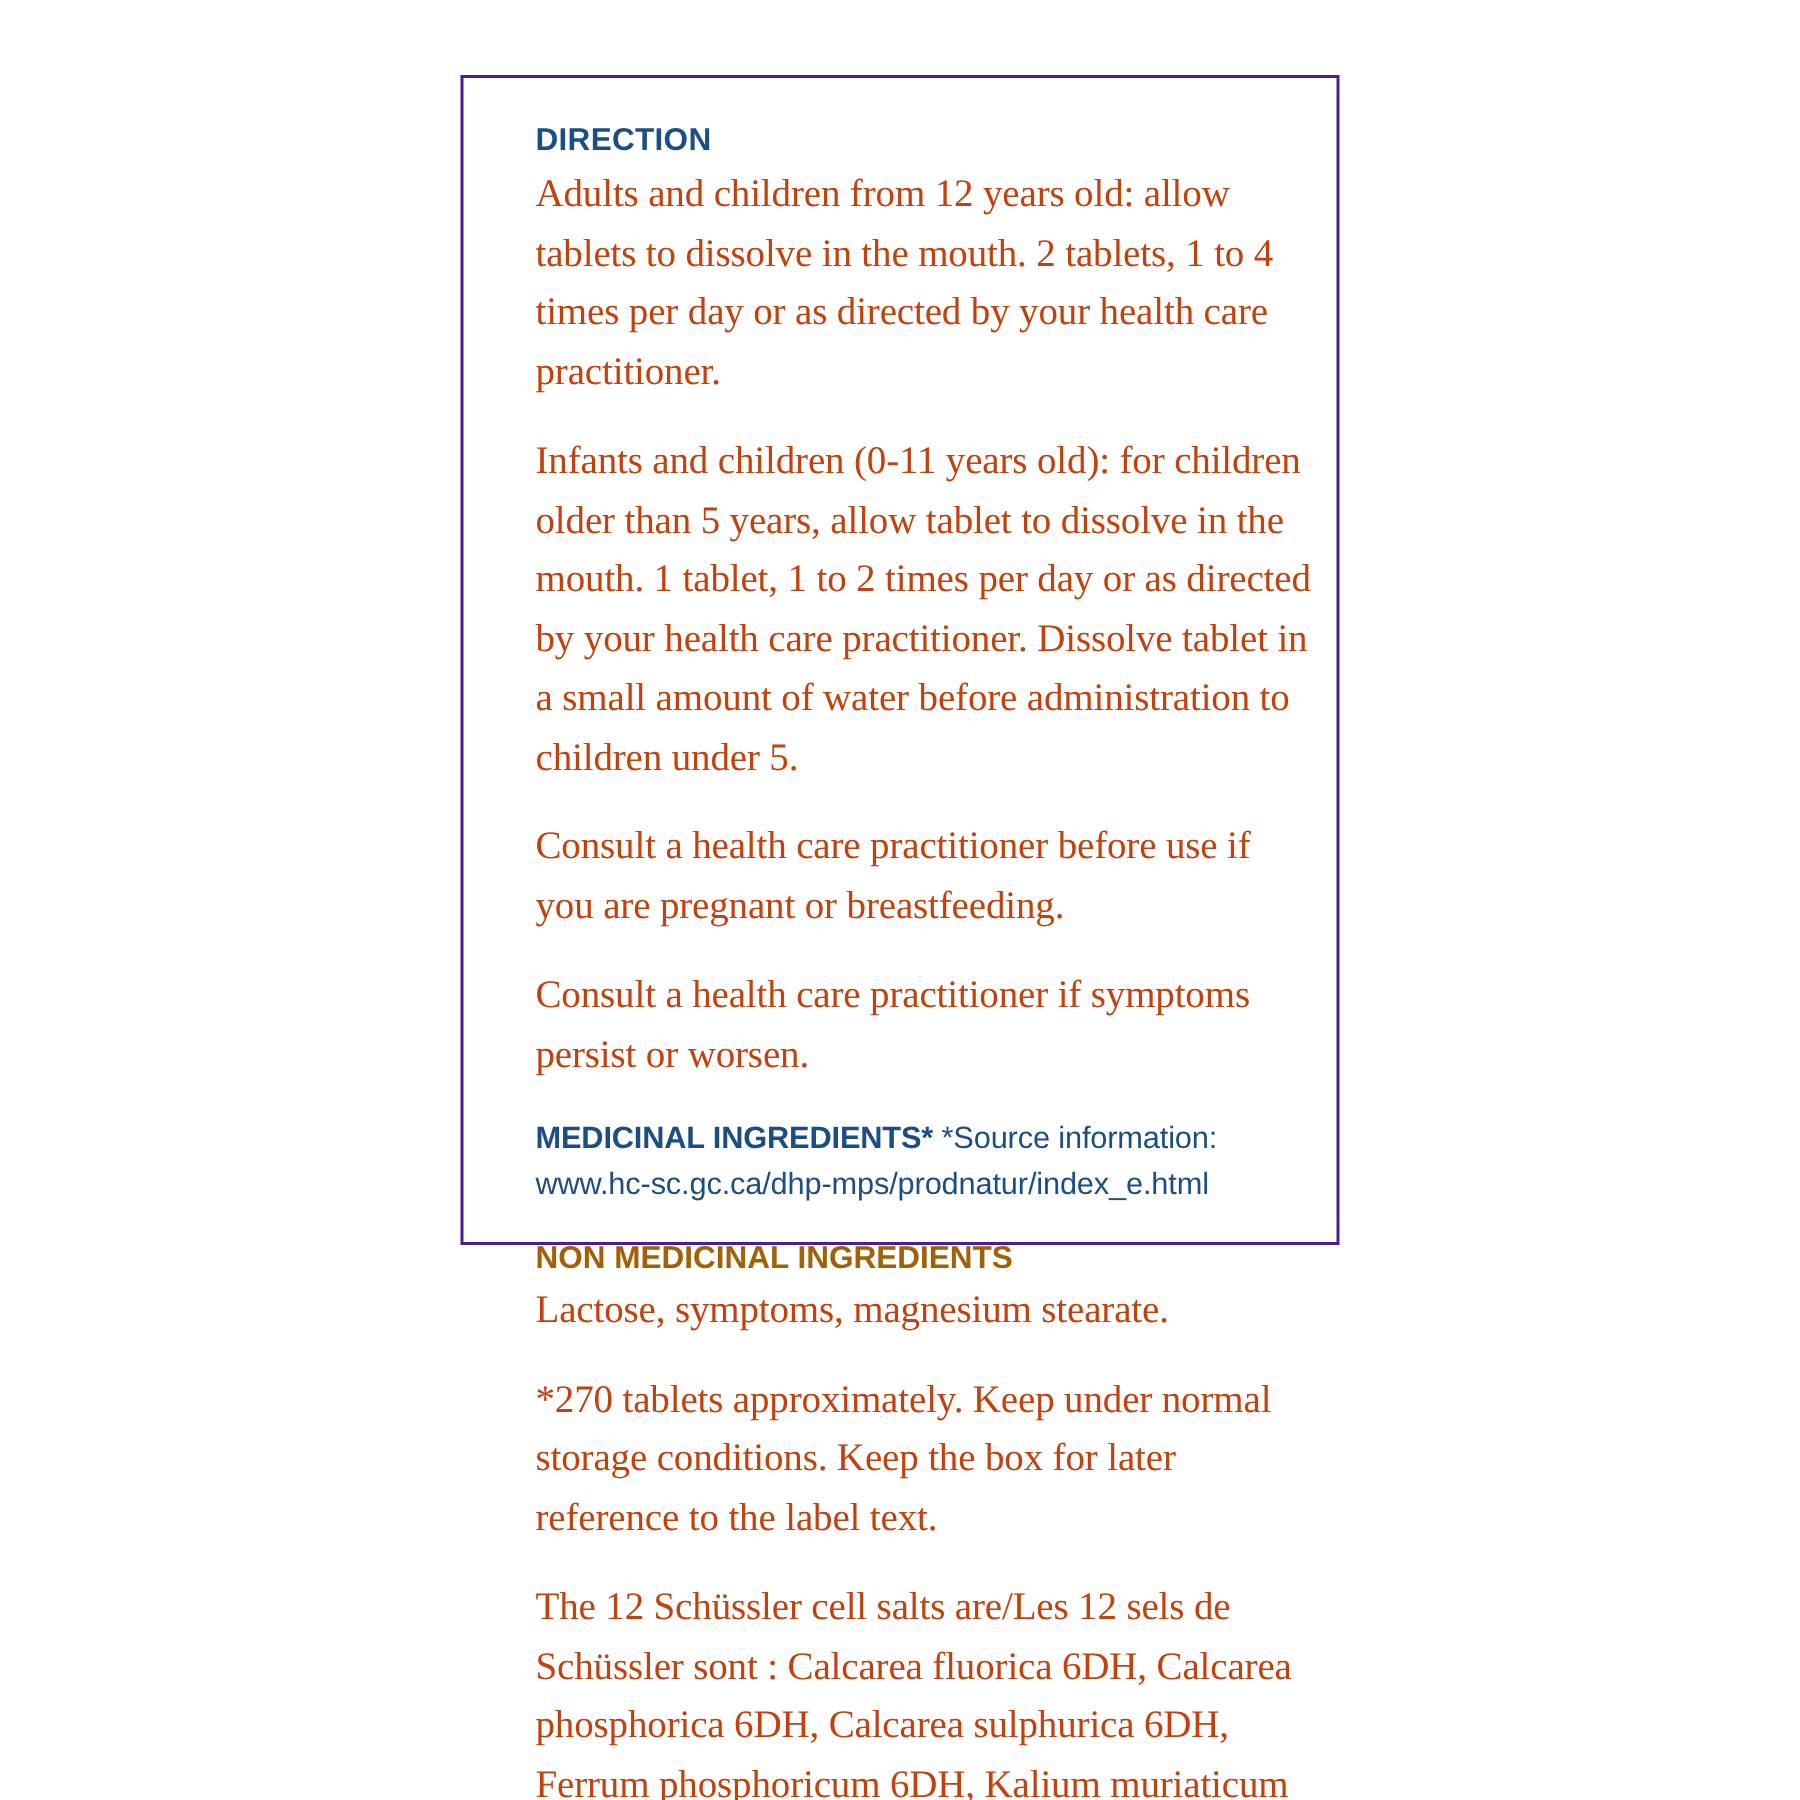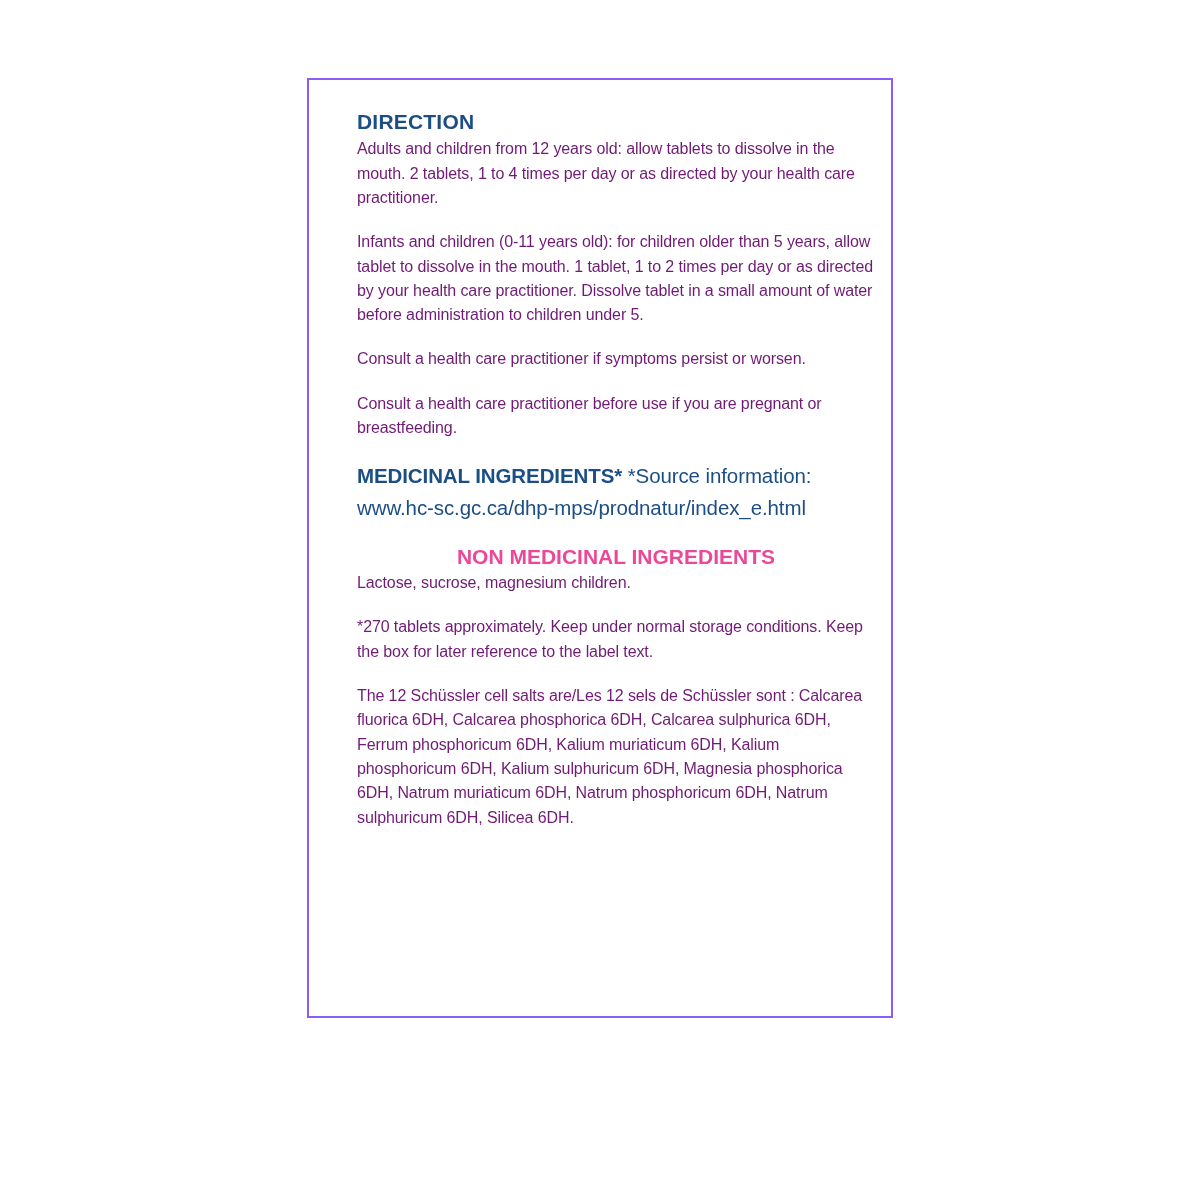--- a/index.html
+++ b/index.html
@@ -20,50 +20,50 @@
     height: 1200px;
     background: #ffffff;
   }
 
   
   .label-panel {
     position: absolute;
     left: 307px;
     top: 50px;
     width: 586px;
-    height: 940px;
-    border: 2px solid #8b5cf6;
+    height: 780px;
+    border: 2px solid #4c1d95;
     box-sizing: border-box;
     background: #ffffff;
-    margin-top: 28px;
   }
 
   .label-inner {
     position: absolute;
     left: 48px;
     top: 28px;
     width: 518px;
     color: #1c4e86;
   }
 
   .heading {
     font-size: 21px;
     font-weight: bold;
     letter-spacing: 0.2px;
     color: #1c4e86;
     margin: 0 0 2px 0;
     line-height: 1.30;
   }
 
   .para {
-    font-size: 16px;
+    font-size: 26px;
     line-height: 1.52;
-    color: #701a75;
+    color: #c2410c;
     margin: 0 0 20px 0;
     letter-spacing: -0.1px;
+    font-family: Liberation Serif, serif;
   }
 
   .inline-head {
     font-weight: bold;
     text-align: right;
   }
 
   .inline-rest {
     font-weight: normal;
     text-align: center;
@@ -73,47 +73,46 @@
     font-size: 20.5px;
     line-height: 1.52;
     color: #1c4e86;
     margin: 0 0 20px 0;
     letter-spacing: -0.1px;
   }
 
   .block-nonmed-head {
     font-size: 21px;
     font-weight: bold;
-    color: #ec4899;
+    color: #a16207;
     line-height: 1.35;
     margin: 0;
-    text-align: center;
   }
 
   .final {
     margin-bottom: 0;
   }
 </style>
 </head>
 <body>
 
 <div class="page">
   <div class="label-panel">
     <div class="label-inner">
 
       <div class="heading">DIRECTION</div>
       <p class="para">Adults and children from 12 years old: allow tablets to dissolve in the mouth. 2 tablets, 1 to 4 times per day or as directed by your health care practitioner.</p>
       <p class="para">Infants and children (0-11 years old): for children older than 5 years, allow tablet to dissolve in the mouth. 1 tablet, 1 to 2 times per day or as directed by your health care practitioner. Dissolve tablet in a small amount of water before administration to children under 5.</p>
+      <p class="para">Consult a health care practitioner before use if you are pregnant or breastfeeding.</p>
       <p class="para">Consult a health care practitioner if symptoms persist or worsen.</p>
-      <p class="para">Consult a health care practitioner before use if you are pregnant or breastfeeding.</p>
 
       <p class="block-med"><span class="inline-head">MEDICINAL INGREDIENTS*</span><span class="inline-rest"> *Source information: www.hc-sc.gc.ca/dhp-mps/prodnatur/index_e.html</span></p>
 
       <div class="block-nonmed-head">NON MEDICINAL INGREDIENTS</div>
-      <p class="para">Lactose, sucrose, magnesium children.</p>
+      <p class="para">Lactose, symptoms, magnesium stearate.</p>
 
       <p class="para"> *270 tablets approximately. Keep under normal storage conditions. Keep the box for later reference to the label text.</p>
 
       <p class="para final">The 12 Schüssler cell salts are/Les 12 sels de Schüssler sont : Calcarea fluorica 6DH, Calcarea phosphorica 6DH, Calcarea sulphurica 6DH, Ferrum phosphoricum 6DH, Kalium muriaticum 6DH, Kalium phosphoricum 6DH, Kalium sulphuricum 6DH, Magnesia phosphorica 6DH, Natrum muriaticum 6DH, Natrum phosphoricum 6DH, Natrum sulphuricum 6DH, Silicea 6DH.</p>
 
     </div>
   </div>
 </div>
 
 </body></html>

